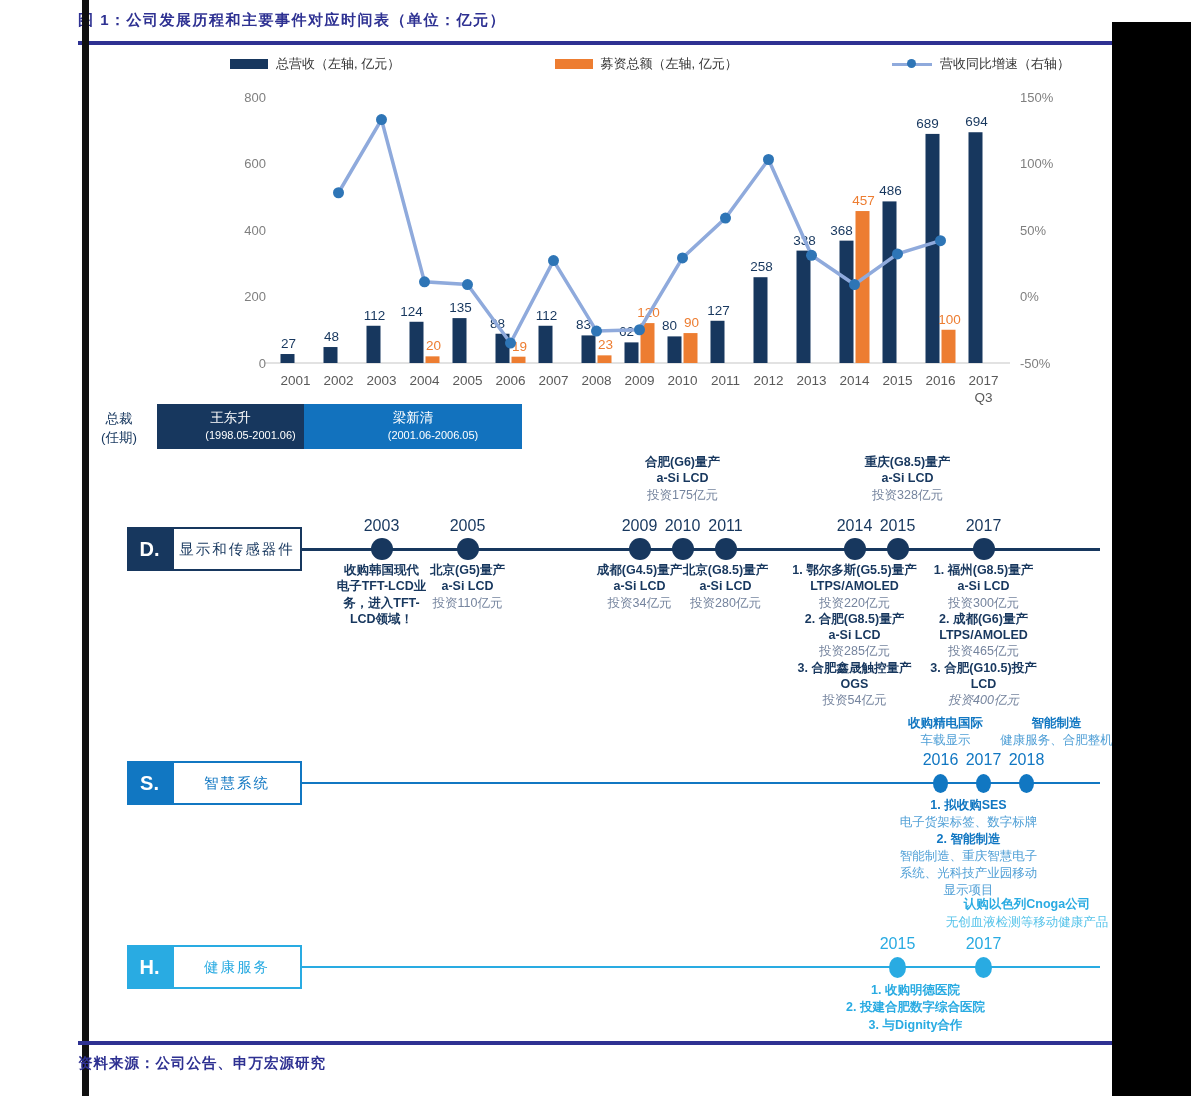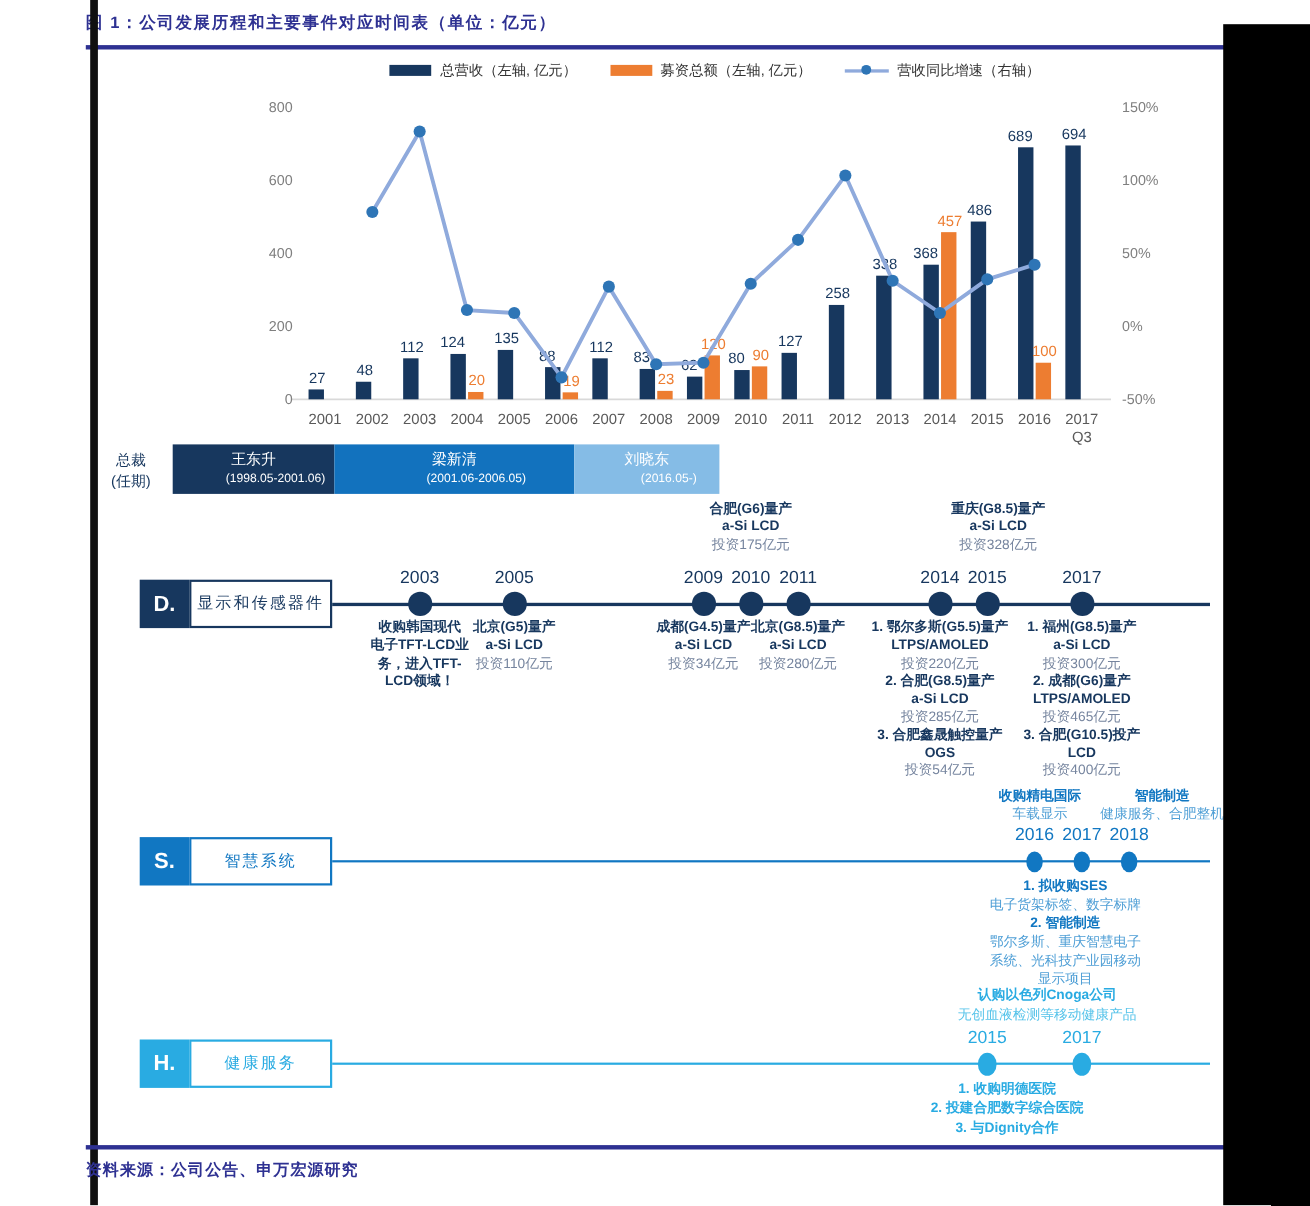--- a/index.html
+++ b/index.html
@@ -5,21 +5,21 @@
   html,body{margin:0;padding:0;background:#ffffff;}
   .canvas{position:relative;width:1191px;height:1096px;background:#fff;overflow:hidden;
           font-family:"Liberation Sans","DejaVu Sans",sans-serif;}
   .abs{position:absolute;}
   .fig-title{left:78px;top:11px;font-size:15px;font-weight:bold;letter-spacing:1.5px;}
   .rule{left:78px;width:1110px;height:4px;}
   .rule-top{top:41px;}
   .rule-bottom{top:1041px;}
   .left-edge{left:82px;top:0;width:7px;height:1096px;background:#101010;}
   .right-band{left:1112px;top:22px;width:79px;height:1074px;background:#000;z-index:40;}
-  .legend{left:230px;top:55px;width:840px;display:flex;justify-content:center;gap:30px;align-items:center;}
+  .legend{left:230px;top:55px;width:840px;display:flex;justify-content:space-between;gap:30px;align-items:center;}
   .legend-item{display:flex;align-items:center;gap:8px;font-size:13px;color:#333;}
   .sw-bar{width:38px;height:10px;}
   .sw-line{width:40px;height:3px;position:relative;}
   .sw-line .dot{position:absolute;left:15px;top:-3.5px;width:9px;height:9px;border-radius:50%;}
   .exec-label{left:86px;top:409px;width:66px;text-align:center;font-size:13.5px;line-height:19px;color:#17375E;}
   .exec-bar{left:157px;top:404px;width:928px;height:45px;display:flex;}
   .exec-seg{height:100%;color:#fff;text-align:center;overflow:hidden;}
   .exec-seg .nm{font-size:13.5px;margin-top:5px;}
   .exec-seg .pd{font-size:11px;margin-top:2px;padding-left:40px;}
   .sec-letter{width:45px;height:44px;color:#fff;font-size:20px;font-weight:bold;text-align:center;line-height:44px;}
@@ -160,24 +160,20 @@
   </div>
   <div class="abs exec-bar" id="exec-bar">
       <div class="exec-seg" style="background: rgb(23, 55, 94); width: 15.84%;">
         <div class="nm">王东升</div>
         <div class="pd">(1998.05-2001.06)</div>
       </div>
       <div class="exec-seg" style="background: rgb(18, 114, 190); width: 23.49%;">
         <div class="nm">梁新清</div>
         <div class="pd">(2001.06-2006.05)</div>
       </div>
-      <div class="exec-seg" style="background: rgb(133, 188, 230); width: 14.23%;">
-        <div class="nm">刘晓东</div>
-        <div class="pd">(2016.05-)</div>
-      </div>
     </div>
 
   <div id="timelines">
       <div class="abs tl-line" style="left: 300px; top: 547.5px; width: 800px; height: 3px; background: rgb(23, 55, 94);"></div>
       <div class="abs sec-letter" style="left: 127px; top: 527px; background: rgb(23, 55, 94);">D.</div>
       <div class="abs sec-label" style="top: 527px; border: 2px solid rgb(23, 55, 94); color: rgb(23, 55, 94);">显示和传感器件</div>
       <div class="abs tl-dot" style="left: 370.5px; top: 538px; width: 22px; height: 22px; background: rgb(23, 55, 94);"></div>
       <div class="abs tl-year" style="left: 381.5px; top: 517px; color: rgb(23, 55, 94);">2003</div>
       <div class="abs tl-block" style="left: 381.5px; top: 562px; line-height: 16.3px;">
         <div class="b" style="color: rgb(23, 55, 94);">收购韩国现代</div>
@@ -237,36 +233,36 @@
       <div class="abs tl-year" style="left: 983.5px; top: 517px; color: rgb(23, 55, 94);">2017</div>
       <div class="abs tl-block" style="left: 983.5px; top: 562px; line-height: 16.3px;">
         <div class="b" style="color: rgb(23, 55, 94);">1. 福州(G8.5)量产</div>
         <div class="b" style="color: rgb(23, 55, 94);">a-Si LCD</div>
         <div class="l" style="color: rgb(117, 132, 158);">投资300亿元</div>
         <div class="b" style="color: rgb(23, 55, 94);">2. 成都(G6)量产</div>
         <div class="b" style="color: rgb(23, 55, 94);">LTPS/AMOLED</div>
         <div class="l" style="color: rgb(117, 132, 158);">投资465亿元</div>
         <div class="b" style="color: rgb(23, 55, 94);">3. 合肥(G10.5)投产</div>
         <div class="b" style="color: rgb(23, 55, 94); text-align: center;">LCD</div>
-        <div class="l" style="color: rgb(117, 132, 158);">投资400亿元</div>
+        <div class="l" style="color: rgb(117, 132, 158); font-style: italic;">投资400亿元</div>
       </div>
       <div class="abs tl-line" style="left: 300px; top: 782px; width: 800px; height: 2px; background: rgb(17, 119, 194);"></div>
       <div class="abs sec-letter" style="left: 127px; top: 761px; background: rgb(17, 119, 194);">S.</div>
       <div class="abs sec-label" style="top: 761px; border: 2px solid rgb(17, 119, 194); color: rgb(17, 119, 194);">智慧系统</div>
       <div class="abs tl-dot" style="left: 933px; top: 773.5px; width: 15px; height: 19px; background: rgb(17, 119, 194);"></div>
       <div class="abs tl-year" style="left: 940.5px; top: 751px; color: rgb(17, 119, 194);">2016</div>
       <div class="abs tl-block" style="left: 945.5px; top: 715px; line-height: 17px;">
         <div class="b" style="color: rgb(17, 119, 194);">收购精电国际</div>
         <div class="l" style="color: rgb(79, 159, 214);">车载显示</div>
       </div>
       <div class="abs tl-block" style="left: 968.5px; top: 797px; line-height: 17px;">
         <div class="b" style="color: rgb(17, 119, 194);">1. 拟收购SES</div>
         <div class="l" style="color: rgb(79, 159, 214);">电子货架标签、数字标牌</div>
         <div class="b" style="color: rgb(17, 119, 194);">2. 智能制造</div>
-        <div class="l" style="color: rgb(79, 159, 214);">鄂尔多斯、重庆智慧电子</div>
+        <div class="l" style="color: rgb(79, 159, 214);">智能制造、重庆智慧电子</div>
         <div class="l" style="color: rgb(79, 159, 214);">系统、光科技产业园移动</div>
         <div class="l" style="color: rgb(79, 159, 214);">显示项目</div>
       </div>
       <div class="abs tl-dot" style="left: 976px; top: 773.5px; width: 15px; height: 19px; background: rgb(17, 119, 194);"></div>
       <div class="abs tl-year" style="left: 983.5px; top: 751px; color: rgb(17, 119, 194);">2017</div>
       <div class="abs tl-dot" style="left: 1019px; top: 773.5px; width: 15px; height: 19px; background: rgb(17, 119, 194);"></div>
       <div class="abs tl-year" style="left: 1026.5px; top: 751px; color: rgb(17, 119, 194);">2018</div>
       <div class="abs tl-block" style="left: 1056.5px; top: 715px; line-height: 17px;">
         <div class="b" style="color: rgb(17, 119, 194);">智能制造</div>
         <div class="l" style="color: rgb(79, 159, 214);">健康服务、合肥整机</div>
@@ -276,21 +272,21 @@
       <div class="abs sec-label" style="top: 945px; border: 2px solid rgb(41, 171, 226); color: rgb(41, 171, 226);">健康服务</div>
       <div class="abs tl-dot" style="left: 889px; top: 956.5px; width: 17px; height: 21px; background: rgb(41, 171, 226);"></div>
       <div class="abs tl-year" style="left: 897.5px; top: 935px; color: rgb(41, 171, 226);">2015</div>
       <div class="abs tl-block" style="left: 915.5px; top: 982px; line-height: 17.3px;">
         <div class="b" style="color: rgb(41, 171, 226);">1. 收购明德医院</div>
         <div class="b" style="color: rgb(41, 171, 226);">2. 投建合肥数字综合医院</div>
         <div class="b" style="color: rgb(41, 171, 226);">3. 与Dignity合作</div>
       </div>
       <div class="abs tl-dot" style="left: 975px; top: 956.5px; width: 17px; height: 21px; background: rgb(41, 171, 226);"></div>
       <div class="abs tl-year" style="left: 983.5px; top: 935px; color: rgb(41, 171, 226);">2017</div>
-      <div class="abs tl-block" style="left: 952px; top: 896.4px; line-height: 17.3px;">
+      <div class="abs tl-block" style="left: 1027px; top: 896.4px; line-height: 17.3px;">
         <div class="b" style="color: rgb(41, 171, 226);">认购以色列Cnoga公司</div>
         <div class="l" style="color: rgb(85, 195, 234);">无创血液检测等移动健康产品</div>
       </div>
     </div>
 
   <div class="abs rule rule-bottom" style="background: rgb(46, 49, 146);"></div>
   <div class="abs footer" style="color: rgb(46, 49, 146);">资料来源：公司公告、申万宏源研究</div>
   <div class="abs right-band"></div>
 </div>
 

